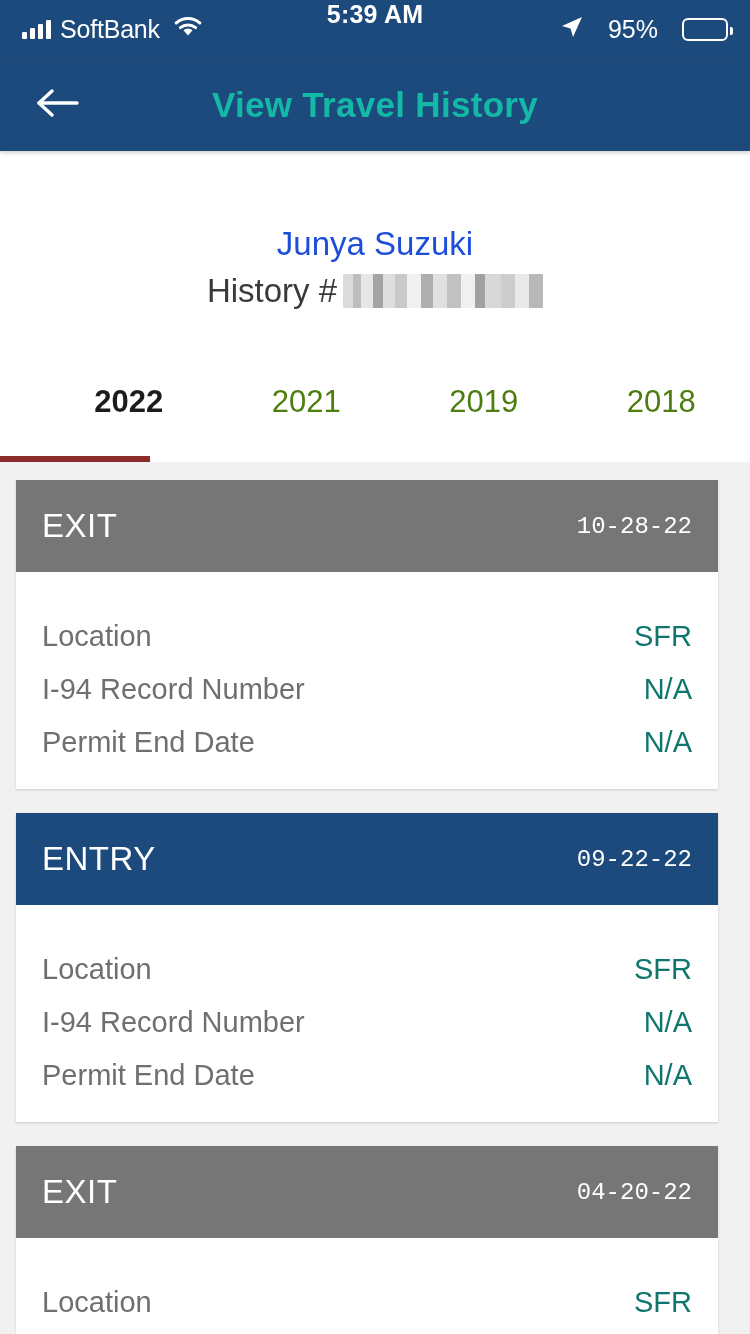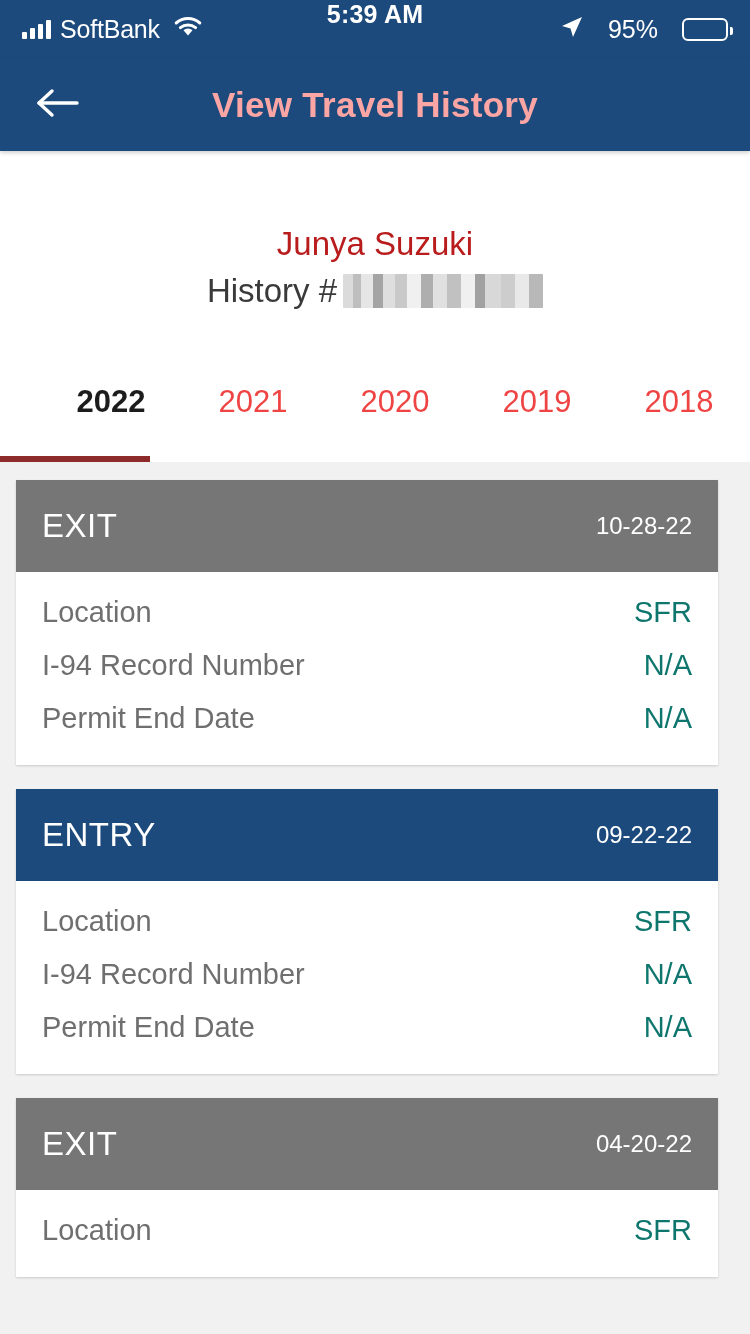--- a/index.html
+++ b/index.html
@@ -85,21 +85,21 @@
     height: 100%;
     width: 95%;
     background: #ffffff;
     border-radius: 2px;
   }
 
   
   .nav-bar {
     height: 93px;
     background: #1d4a7c;
-    color: #fca5a5;
+    color: #14b8a6;
     display: flex;
     align-items: center;
     position: relative;
     box-shadow: 0 2px 4px rgba(0,0,0,0.18);
   }
   .back-btn {
     width: 78px;
     height: 100%;
     display: flex;
     align-items: center;
@@ -117,21 +117,21 @@
   }
 
   
   .person-block {
     background: #ffffff;
     padding-top: 72px;
     text-align: center;
   }
   .person-name {
     font-size: 33px;
-    color: #b91c1c;
+    color: #1d4ed8;
     line-height: 1.25;
   }
   .passport-line {
     margin-top: 8px;
     font-size: 33px;
     color: #3a3a3a;
     display: flex;
     align-items: center;
     justify-content: center;
     gap: 2px;
@@ -161,21 +161,21 @@
     display: flex;
     margin-top: 62px;
     position: relative;
     padding-bottom: 0;
     margin-left: 40px;
   }
   .tab {
     flex: 1 0 20%;
     text-align: center;
     font-size: 31px;
-    color: #ef4444;
+    color: #4d7c0f;
     padding: 12px 0 36px 0;
   }
   .tab.active {
     color: #1c1c1c;
     font-weight: bold;
   }
   .tab-underline-track {
     height: 6px;
     background: #ffffff;
     display: flex;
@@ -205,22 +205,23 @@
     color: #ffffff;
   }
   .card-header.exit  { background: #767676; }
   .card-header.entry { background: #1d4a7c; }
   .card-type {
     font-size: 33px;
     letter-spacing: 0.5px;
   }
   .card-date {
     font-size: 24px;
-  }
-  .card-body { padding: 14px 0 20px 0; }
+    font-family: Liberation Mono, monospace;
+  }
+  .card-body { padding: 14px 0 20px 0; margin-top: 24px; }
   .row {
     display: flex;
     justify-content: space-between;
     align-items: center;
     padding: 10px 26px;
   }
   .row-label {
     font-size: 29px;
     color: #6f6f6f;
   }
@@ -280,21 +281,20 @@
 <div class="person-block">
   <div class="person-name">Junya Suzuki</div>
   <div class="passport-line">
     <span>History #</span>
     <span class="redacted"></span>
   </div>
 
   <div class="tabs">
     <div class="tab active">2022</div>
     <div class="tab">2021</div>
-    <div class="tab">2020</div>
     <div class="tab">2019</div>
     <div class="tab">2018</div>
   </div>
   <div class="tab-underline-track">
     <div class="tab-underline"></div>
   </div>
 </div>
 
 <div class="list">
 

